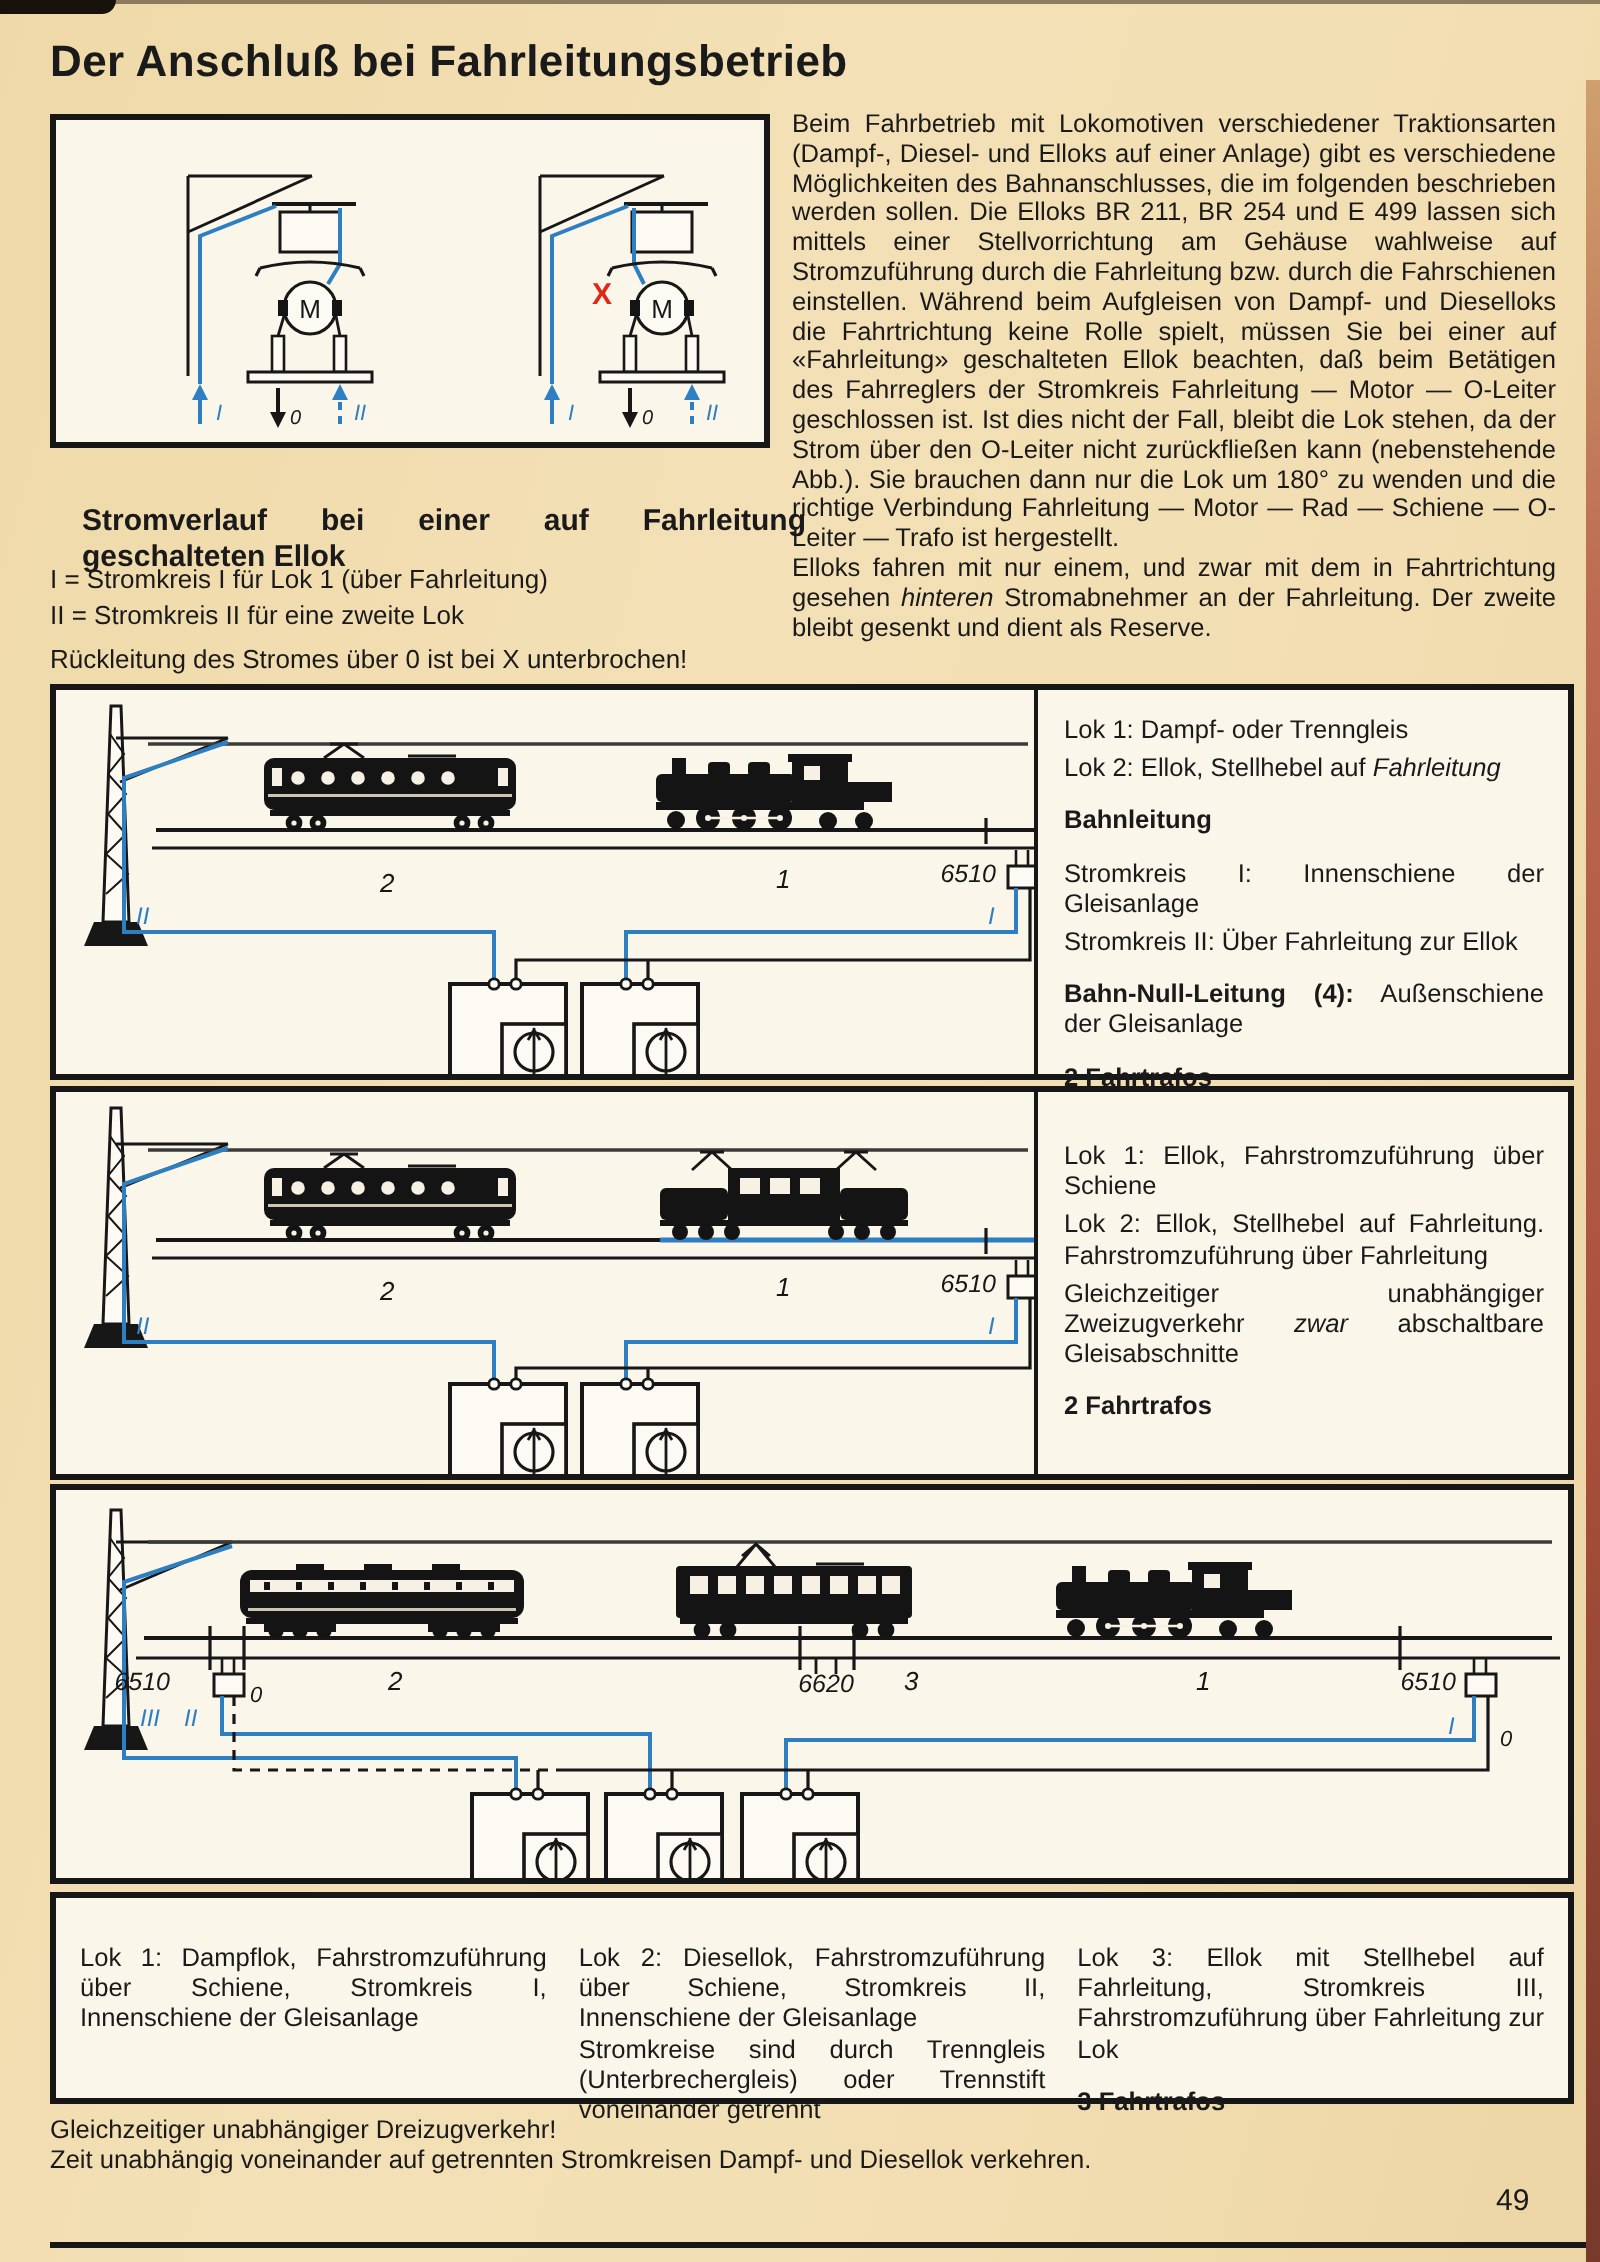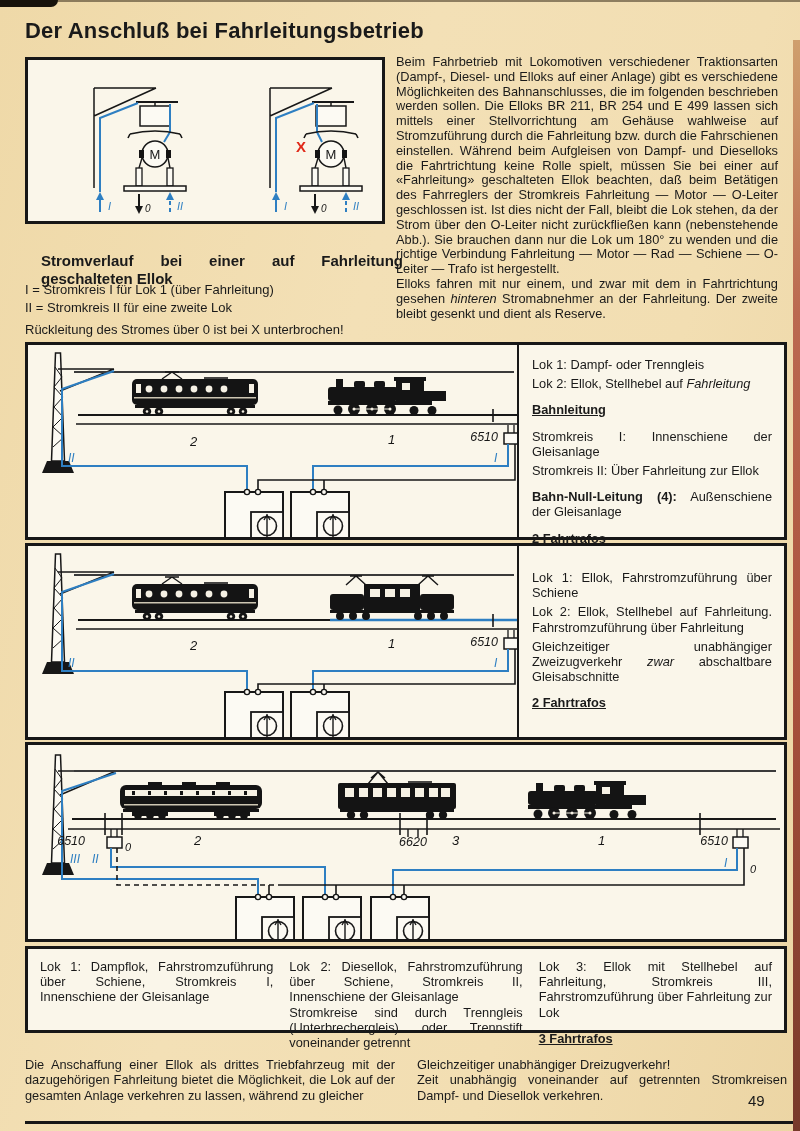--- a/index.html
+++ b/index.html
@@ -22,24 +22,24 @@
   .intro p{margin:0;}
   .panel{left:25px;top:342px;width:762px;height:198px;}
   .panel.p2{top:543px;height:197px;}
   .panel .diag{position:absolute;left:0;top:0;}
   .panel .divider{position:absolute;left:489px;top:0;bottom:0;width:2px;background:#171717;}
   .ptext{position:absolute;left:491px;right:0;top:0;bottom:0;padding:12px 12px 8px 13px;
          font-size:12.8px;line-height:15.2px;text-align:justify;}
   .p2 .ptext{padding-top:24px;}
   .ptext p{margin:0 0 4px 0;}
   .ptext p.gap{margin-top:11px;}
-  .b{font-weight:bold;text-decoration:underline;}
+  .b{font-weight:bold;}
   .panel3d{left:25px;top:742px;width:762px;height:200px;}
-  .panel3t{left:25px;top:946px;width:762px;height:87px;display:flex;gap:16px;
-           padding:10px 12px;font-size:12.8px;line-height:15.2px;text-align:justify;}
+  .panel3t{left:25px;top:946px;width:762px;height:106px;display:flex;gap:16px;
+           padding:22px 12px;font-size:12.8px;line-height:15.2px;text-align:justify;}
   .panel3t .col{flex:1;}
   .panel3t p{margin:0;}
   .panel3t .trafos{margin-top:11px;}
   .footer{position:absolute;left:25px;top:1057px;width:762px;display:flex;gap:22px;
           font-size:12.8px;line-height:15.4px;text-align:justify;}
   .footer .fcol{flex:1;}
   .footer p{margin:0;}
   .pageno{position:absolute;left:748px;top:1092px;font-size:15px;}
   svg text{font-family:"Liberation Sans",sans-serif;}
   .it{font-style:italic;}
@@ -361,23 +361,20 @@
       <p>Stromkreise sind durch Trenngleis (Unterbrechergleis) oder Trennstift voneinander getrennt</p>
     </div>
     <div class="col">
       <p>Lok 3: Ellok mit Stellhebel auf Fahrleitung, Stromkreis III, Fahrstromzuführung über Fahrleitung zur Lok</p>
       <p class="b trafos">3 Fahrtrafos</p>
     </div>
   </div>
 
   <div class="footer">
     <div class="fcol">
-      <p>Die Anschaffung einer Ellok als drittes Triebfahrzeug mit der dazugehörigen Fahrleitung bietet die Möglichkeit, die Lok auf der gesamten Anlage verkehren zu lassen, während zu gleicher</p>
-    </div>
-    <div class="fcol">
       <p>Gleichzeitiger unabhängiger Dreizugverkehr!</p>
       <p>Zeit unabhängig voneinander auf getrennten Stromkreisen Dampf- und Diesellok verkehren.</p>
     </div>
   </div>
 
   <div class="pageno">49</div>
   <div class="bottom-rule"></div>
 </div>
 
 </body></html>

